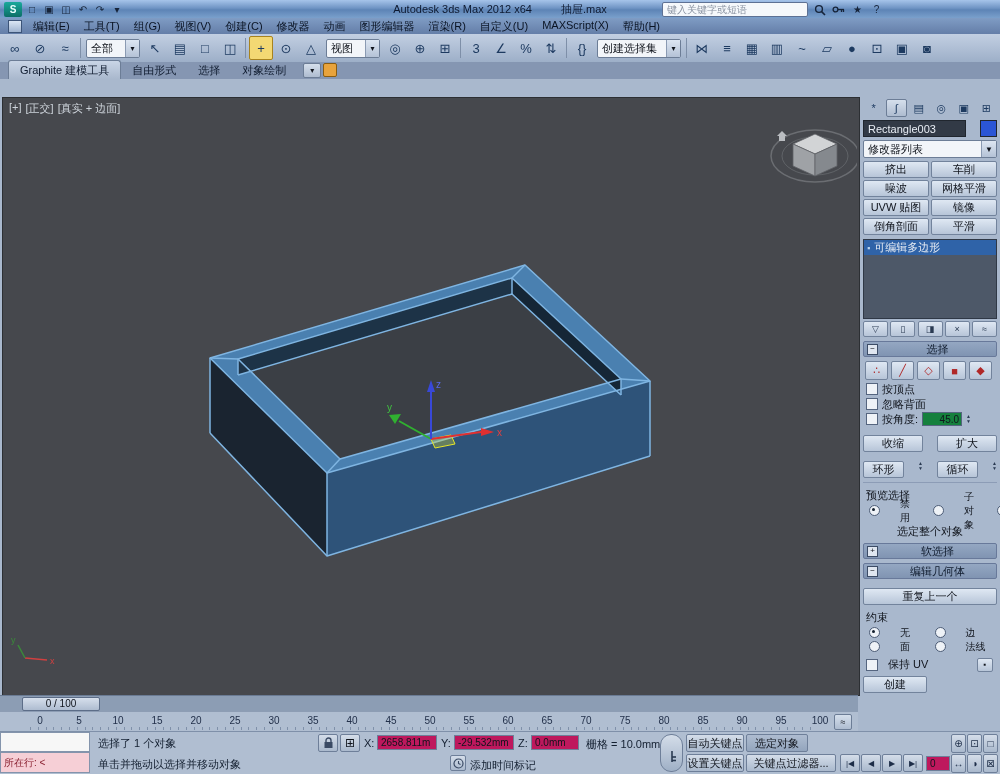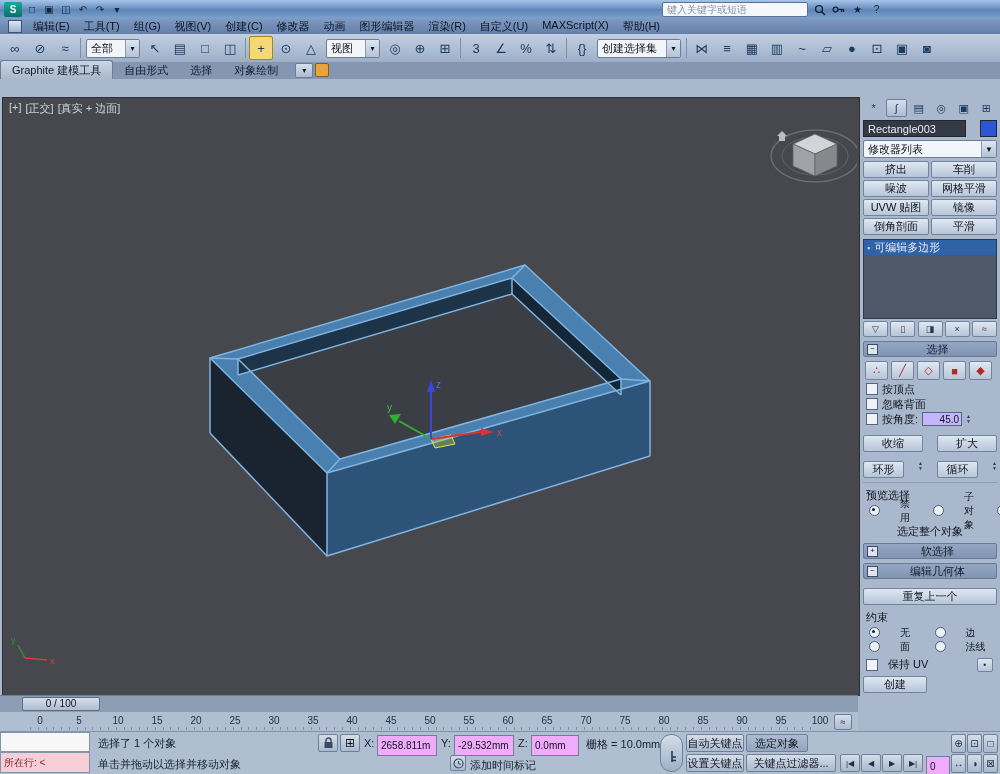--- a/index.html
+++ b/index.html
@@ -38,21 +38,21 @@
   .tb-dd{height:17px;background:#f2f5f9;border:1px solid #6c7d96;border-radius:2px;
     display:flex;align-items:center;font-size:11px;padding-left:4px;margin:0 2px;flex:0 0 auto;}
   .tb-dd .arr{width:13px;align-self:stretch;background:linear-gradient(#dde6f2,#b4c2d6);
     border-left:1px solid #8a9ab2;margin-left:4px;display:flex;align-items:center;justify-content:center;font-size:8px;}
   .tb-dd[data-name="selection-filter-dropdown"] .dd-label{min-width:30px;}
   .tb-dd[data-name="reference-coordinate-dropdown"] .dd-label{min-width:30px;}
   .tb-dd[data-name="named-selection-sets-dropdown"] .dd-label{min-width:60px;}
 
   
   .ribbon-tabs{position:absolute;left:0;top:62px;right:0;height:17px;background:#8596b2;
-    display:flex;align-items:flex-end;}
+    display:flex;align-items:flex-end;padding-left:8px;}
   .rtab{padding:2px 11px 1px;font-size:11px;color:#101c30;white-space:nowrap;}
   .rtab.active{background:linear-gradient(#c9d5e6,#a9b8cd);border:1px solid #6c7d96;border-bottom:none;border-radius:3px 3px 0 0;}
   .rib-min{width:16px;height:13px;margin:0 2px 1px 6px;border:1px solid #6c7d96;border-radius:2px;
     background:linear-gradient(#d5dfec,#aebcd0);font-size:8px;display:flex;align-items:center;justify-content:center;}
   .rib-cfg{width:12px;height:12px;margin-bottom:2px;background:#e8a33c;border:1px solid #8a5c10;border-radius:2px;}
   .ribbon-panels{position:absolute;left:0;top:79px;right:0;height:18px;
     background:linear-gradient(#b6c3d6,#a2b1c7);border-bottom:1px solid #76879f;
     display:flex;align-items:center;padding-left:6px;}
   .rpanel{padding:1px 8px;font-size:11px;color:#15202e;white-space:nowrap;}
 
@@ -88,21 +88,21 @@
     border-radius:2px;font-size:9px;display:flex;align-items:center;justify-content:center;color:#2a3document;color:#2a3a52;}
   .ro-head{height:14px;margin-top:4px;background:linear-gradient(#94a7c2,#8094b2);border:1px solid #68799a;
     border-radius:2px;font-size:11px;display:flex;align-items:center;padding:0 3px;gap:4px;}
   .ro-sign{width:9px;height:9px;border:1px solid #3c4c66;background:#dfe6f0;font-size:8px;line-height:8px;text-align:center;}
   .ro-title{flex:1;text-align:center;color:#101c2e;}
   .so-row{display:flex;gap:3px;margin:4px 0 2px 2px;}
   .so-icon{width:21px;height:17px;border:1px solid #72839c;border-radius:2px;color:#b02828;
     background:linear-gradient(#dfe8f3,#b7c5d8);display:flex;align-items:center;justify-content:center;font-size:11px;}
   .cb-row{display:flex;align-items:center;gap:4px;height:14px;font-size:11px;margin:1px 0 0 3px;}
   .cb{width:10px;height:10px;border:1px solid #55657f;background:#eef2f7;flex:0 0 auto;}
-  .num-field{width:36px;height:12px;background:#c4b5fd;border:1px solid #55657f;font-size:10px;
+  .num-field{width:36px;height:12px;background:#15803d;border:1px solid #55657f;font-size:10px;
     display:flex;align-items:center;justify-content:flex-end;padding-right:2px;}
   .spin{display:flex;flex-direction:column;font-size:5px;line-height:5px;color:#2a3a52;}
   .btn2-row{display:flex;gap:14px;margin-top:9px;}
   .btn2-row .cp-btn{flex:1;}
   .sect-label{font-size:11px;margin:5px 0 1px 3px;}
   .radio-row{display:flex;align-items:center;gap:20px;font-size:10px;margin-left:3px;height:13px;}
   .radio{width:9px;height:9px;border-radius:50%;border:1px solid #4c5c76;background:#eef2f7;position:relative;flex:0 0 auto;}
   .radio.sel::after{content:"";position:absolute;left:2px;top:2px;width:3px;height:3px;background:#131f2e;border-radius:50%;}
   .center-note{text-align:center;font-size:11px;margin:7px 0 4px;}
   .hr{height:1px;background:#8c9cb6;margin:4px 0;}
@@ -131,21 +131,21 @@
     border:1px solid #6c7d96;border-radius:2px;font-size:9px;display:flex;align-items:center;justify-content:center;}
 
   
   .statusbar{position:absolute;left:0;top:731px;width:1000px;height:43px;background:#b0bed1;border-top:1px solid #7f90a9;}
   .ml-top{position:absolute;left:0;top:0;width:90px;height:20px;background:#f7f7f7;border:1px solid #8494ac;box-sizing:border-box;}
   .ml-pink{position:absolute;left:0;top:20px;width:90px;height:21px;background:#f6cfd6;border:1px solid #8494ac;
     box-sizing:border-box;font-size:10px;color:#8a2030;display:flex;align-items:center;padding-left:3px;}
   .sb-label{position:absolute;font-size:11px;color:#131f30;white-space:nowrap;}
   .sb-btn{position:absolute;height:18px;background:linear-gradient(#d4dde9,#aab9cd);border:1px solid #6e7f99;
     border-radius:2px;font-size:11px;display:flex;align-items:center;justify-content:center;box-sizing:border-box;white-space:nowrap;}
-  .sb-field{position:absolute;height:21px;background:#f0abfc;border:1px solid #6e7f99;font-size:10px;
+  .sb-field{position:absolute;height:15px;background:#be185d;border:1px solid #6e7f99;font-size:10px;
     display:flex;align-items:center;padding:0 3px;box-sizing:border-box;white-space:nowrap;}
   .sb-ic{position:absolute;width:20px;height:18px;background:linear-gradient(#d4dde9,#aab9cd);
     border:1px solid #6e7f99;border-radius:2px;display:flex;align-items:center;justify-content:center;box-sizing:border-box;}
   .bigkey{position:absolute;left:660px;top:2px;width:23px;height:38px;border-radius:11px;
     background:linear-gradient(#d4dde9,#9fb0c6);border:1px solid #6e7f99;display:flex;align-items:center;justify-content:center;box-sizing:border-box;}
   .pb-row{position:absolute;display:flex;gap:1px;}
   .pb-btn{width:20px;height:18px;background:linear-gradient(#d4dde9,#aab9cd);border:1px solid #6e7f99;
     border-radius:2px;font-size:8px;display:flex;align-items:center;justify-content:center;box-sizing:border-box;color:#1d2d48;}
   .nav-grid{position:absolute;right:2px;top:2px;display:grid;grid-template-columns:repeat(3,15px);grid-auto-rows:19px;gap:1px;}
   .nav-btn{background:linear-gradient(#d4dde9,#aab9cd);border:1px solid #6e7f99;border-radius:2px;
@@ -159,20 +159,24 @@
   <div class="titlebar" data-name="title-bar">
     <div class="applogo" data-name="app-logo-icon">S</div>
     <div id="qat" data-name="quick-access-toolbar" style="display:flex;gap:1px;">
         <div class="qat-icon" data-name="new-scene-icon">□</div>
         <div class="qat-icon" data-name="open-file-icon">▣</div>
         <div class="qat-icon" data-name="save-file-icon">◫</div>
         <div class="qat-icon" data-name="undo-icon">↶</div>
         <div class="qat-icon" data-name="redo-icon">↷</div>
         <div class="qat-icon" data-name="qat-dropdown-icon">▾</div>
       </div>
+    <div class="tb-title" data-name="window-title">
+      <span data-name="app-title">Autodesk 3ds Max  2012 x64</span>
+      <b data-name="document-title">抽屉.max</b>
+    </div>
     <div class="infocenter" data-name="infocenter">
       <div class="searchbox" data-name="search-input">
         <span data-name="search-placeholder">键入关键字或短语</span>
       </div>
       <div class="ic-icon" data-name="search-icon">
         <svg width="12" height="12" viewBox="0 0 12 12">
             <circle cx="5" cy="5" r="3.4" fill="none" stroke="#16243a" stroke-width="1.4"></circle>
             <line x1="7.6" y1="7.6" x2="11" y2="11" stroke="#16243a" stroke-width="1.6"></line>
           </svg>
       </div>

